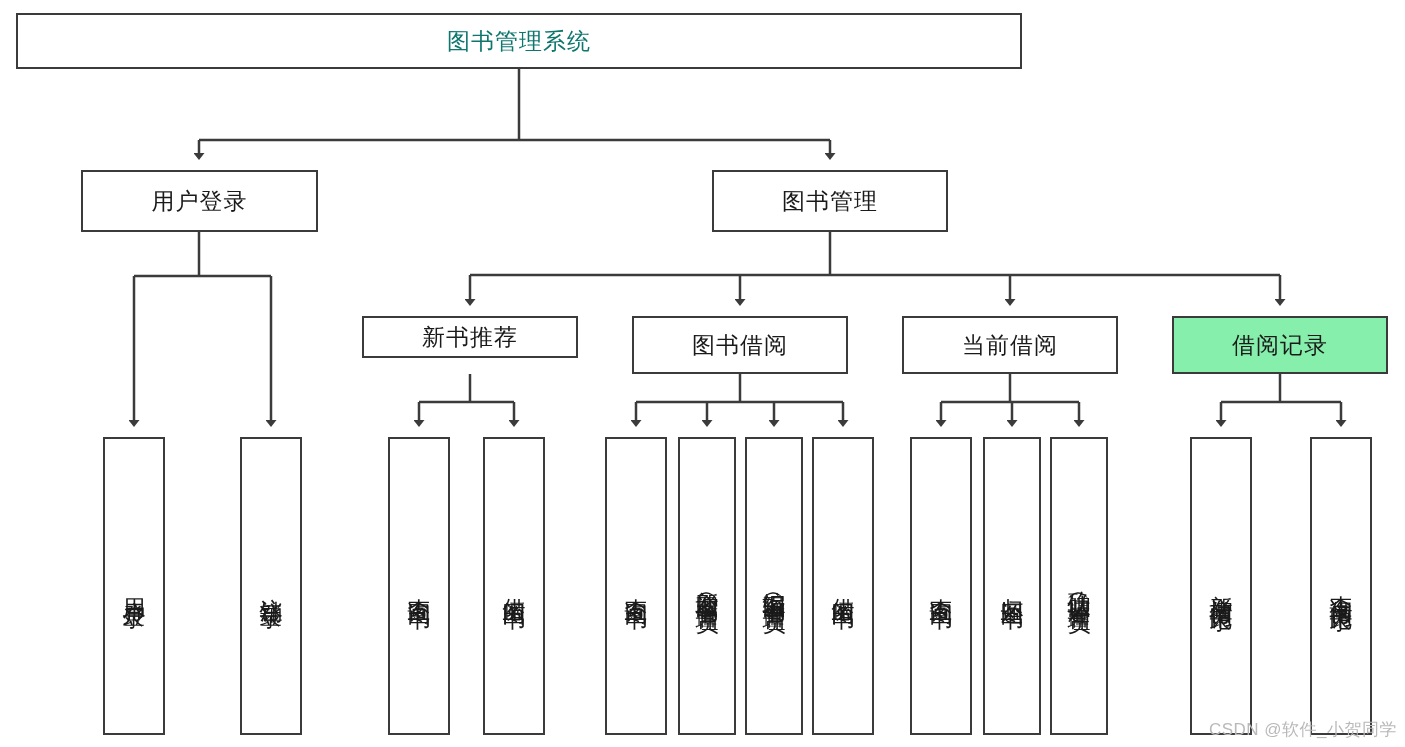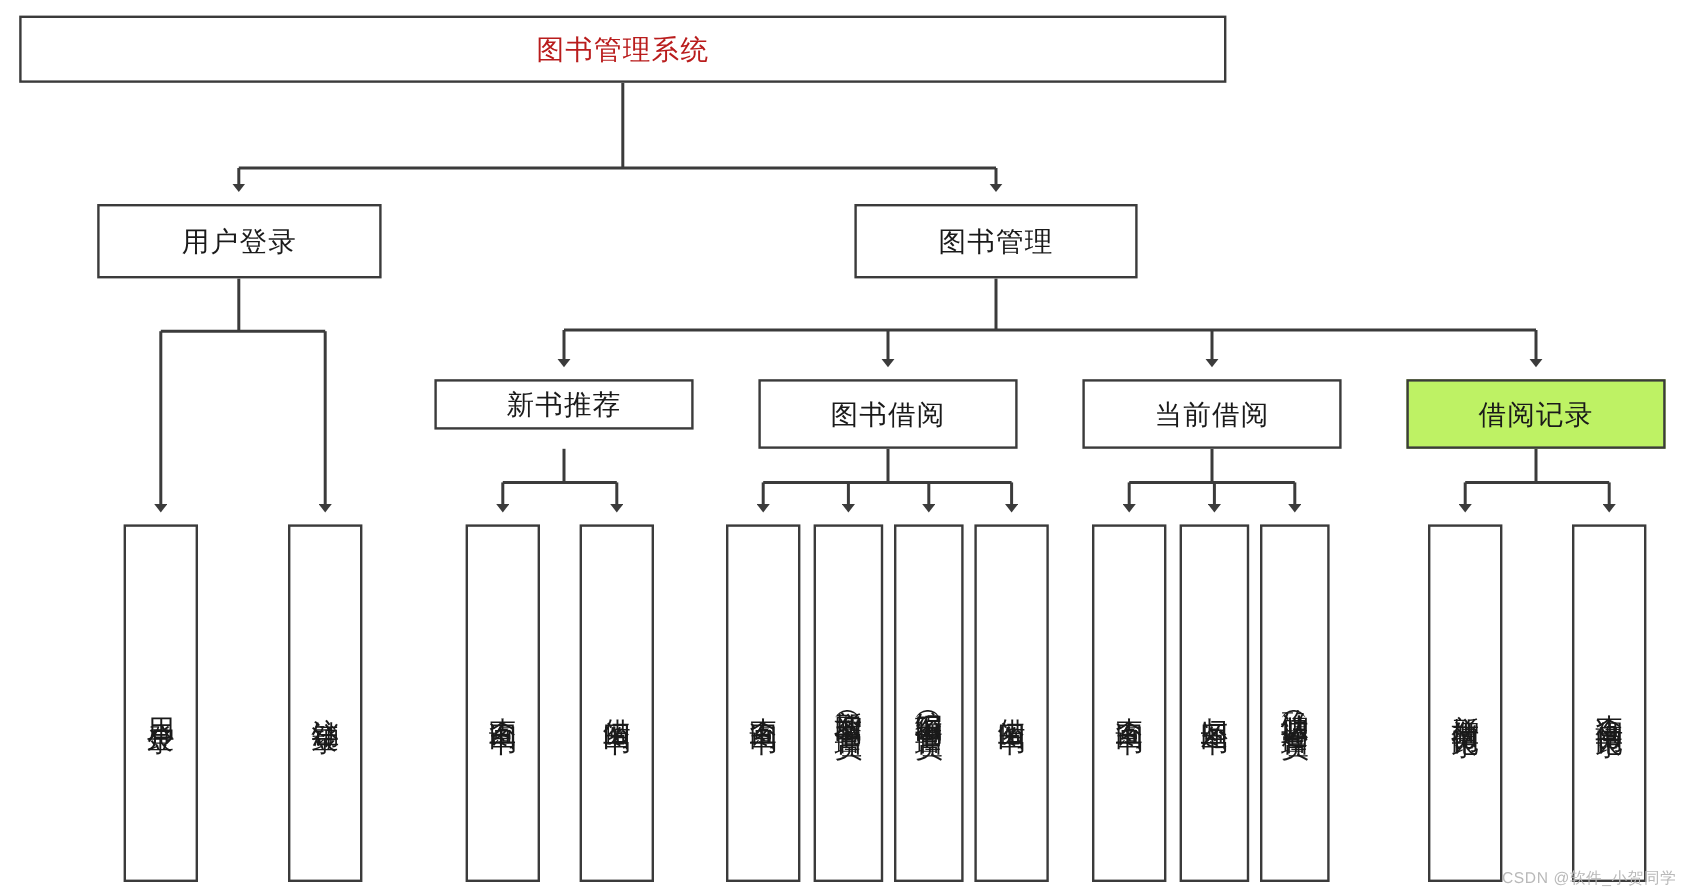--- a/index.html
+++ b/index.html
@@ -48,21 +48,21 @@
   }
   .node.vertical .vtext {
     writing-mode: vertical-rl;
     text-orientation: upright;
     white-space: nowrap;
   }
   .watermark {
     position: absolute;
     right: 8px;
     bottom: 6px;
-    font-size: 13px;
+    font-size: 17px;
     color: #b9b9b9;
     letter-spacing: 0.5px;
     white-space: nowrap;
     user-select: none;
   }
 </style>
 </head>
 <body>
 
 <div id="stage">
@@ -110,41 +110,41 @@
       <path d="M1012,402 L1012,423" marker-end="url(#arrow)"></path>
       <path d="M1079,402 L1079,423" marker-end="url(#arrow)"></path>
 
       <path d="M1280,374 L1280,402"></path>
       <path d="M1221,402 L1341,402"></path>
       <path d="M1221,402 L1221,423" marker-end="url(#arrow)"></path>
       <path d="M1341,402 L1341,423" marker-end="url(#arrow)"></path>
     </g>
   </svg>
 
-  <div class="node horizontal" style="left: 16px; top: 13px; width: 1006px; height: 56px; border-color: rgb(59, 59, 59); background: rgb(255, 255, 255); color: #b91c1c; font-family: Liberation Serif, serif;">
+  <div class="node horizontal" style="left: 16px; top: 13px; width: 1006px; height: 56px; border-color: rgb(59, 59, 59); background: rgb(255, 255, 255); color: #0f766e; font-family: Liberation Serif, serif;">
     <span>图书管理系统</span>
   </div>
 
   <div class="node horizontal" style="left: 81px; top: 170px; width: 237px; height: 62px; border-color: rgb(59, 59, 59); background: rgb(255, 255, 255); color: rgb(26, 26, 26);">
     <span>用户登录</span>
   </div>
   <div class="node horizontal" style="left: 712px; top: 170px; width: 236px; height: 62px; border-color: rgb(59, 59, 59); background: rgb(255, 255, 255); color: rgb(26, 26, 26); font-family: Liberation Mono, monospace;">
     <span>图书管理</span>
   </div>
 
   <div class="node horizontal" style="left: 362px; top: 316px; width: 216px; height: 42px; border-color: rgb(59, 59, 59); background: rgb(255, 255, 255); color: rgb(26, 26, 26);">
     <span>新书推荐</span>
   </div>
   <div class="node horizontal" style="left: 632px; top: 316px; width: 216px; height: 58px; border-color: rgb(59, 59, 59); background: rgb(255, 255, 255); color: rgb(26, 26, 26);">
     <span>图书借阅</span>
   </div>
   <div class="node horizontal" style="left: 902px; top: 316px; width: 216px; height: 58px; border-color: rgb(59, 59, 59); background: rgb(255, 255, 255); color: rgb(26, 26, 26);">
     <span>当前借阅</span>
   </div>
-  <div class="node horizontal" style="left: 1172px; top: 316px; width: 216px; height: 58px; border-color: rgb(59, 59, 59); background: #bef264; color: rgb(26, 26, 26);">
+  <div class="node horizontal" style="left: 1172px; top: 316px; width: 216px; height: 58px; border-color: rgb(59, 59, 59); background: #86efac; color: rgb(26, 26, 26);">
     <span>借阅记录</span>
   </div>
 
   <div class="node vertical" style="left: 103px; top: 437px; width: 62px; height: 298px; border-color: rgb(59, 59, 59); background: rgb(255, 255, 255); color: rgb(26, 26, 26);">
     <span class="vtext">用户登录</span>
   </div>
   <div class="node vertical" style="left: 240px; top: 437px; width: 62px; height: 298px; border-color: rgb(59, 59, 59); background: rgb(255, 255, 255); color: rgb(26, 26, 26);">
     <span class="vtext">注销登录</span>
   </div>
   <div class="node vertical" style="left: 388px; top: 437px; width: 62px; height: 298px; border-color: rgb(59, 59, 59); background: rgb(255, 255, 255); color: rgb(26, 26, 26);">

